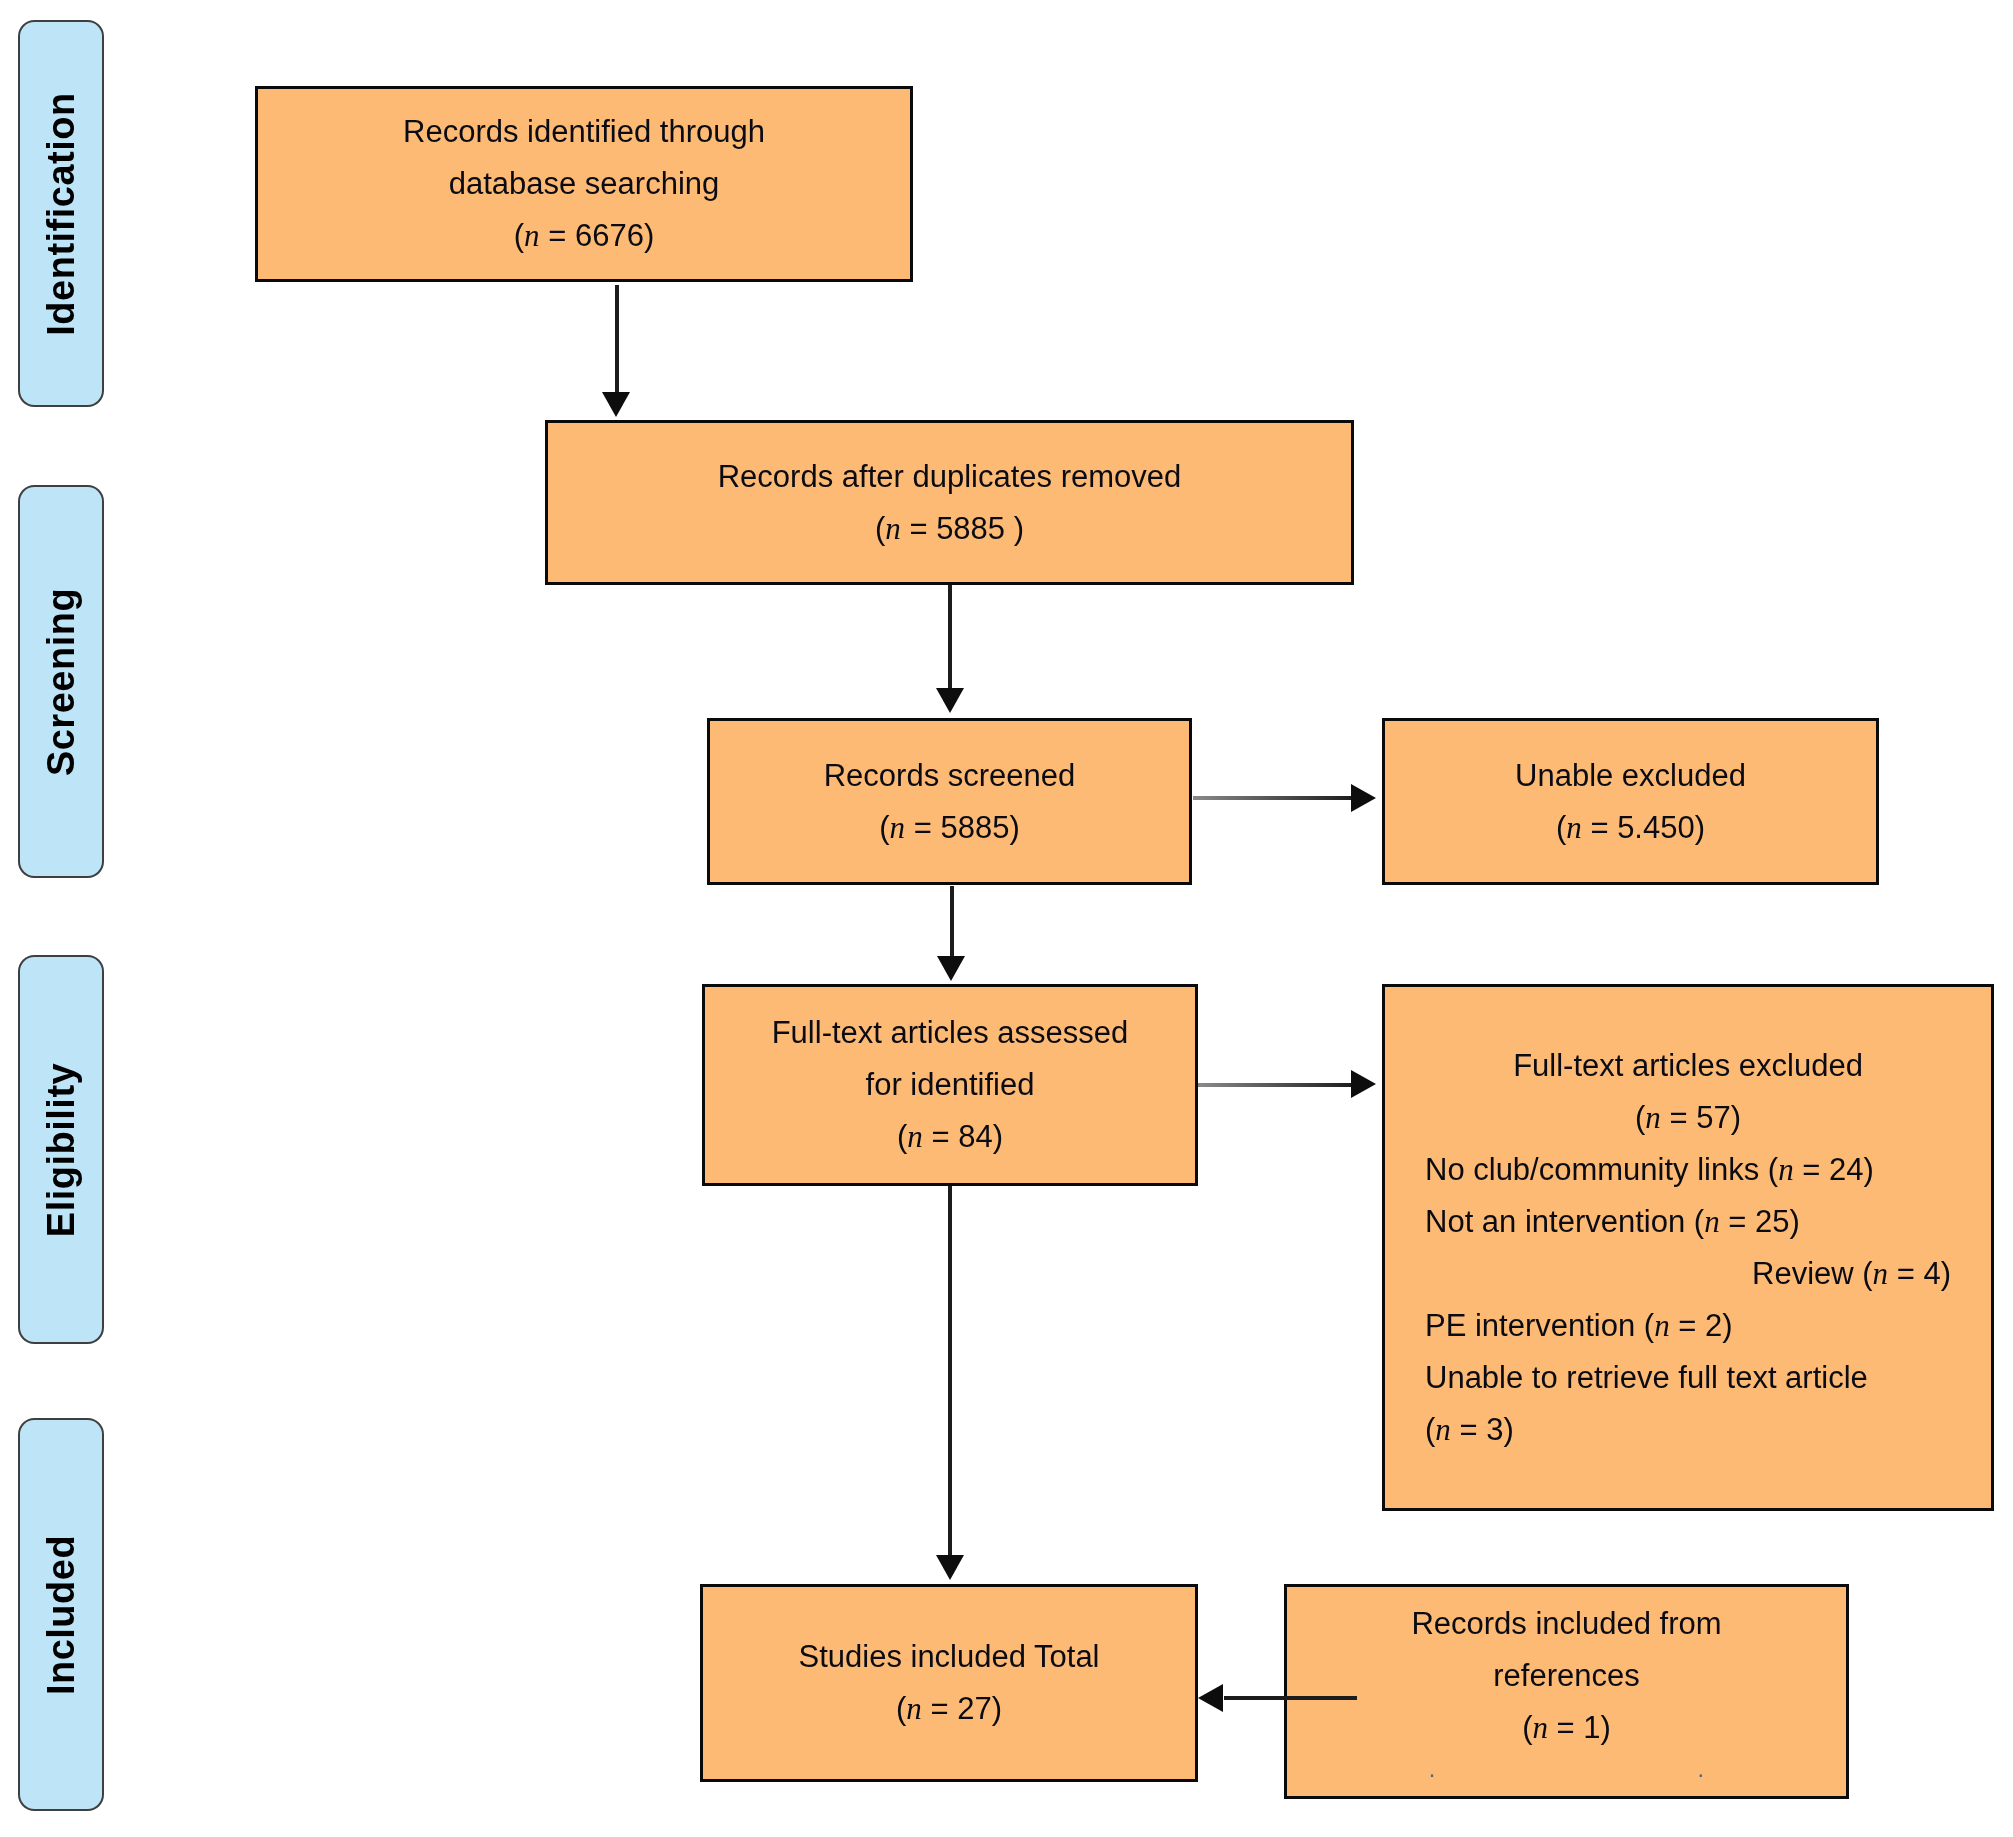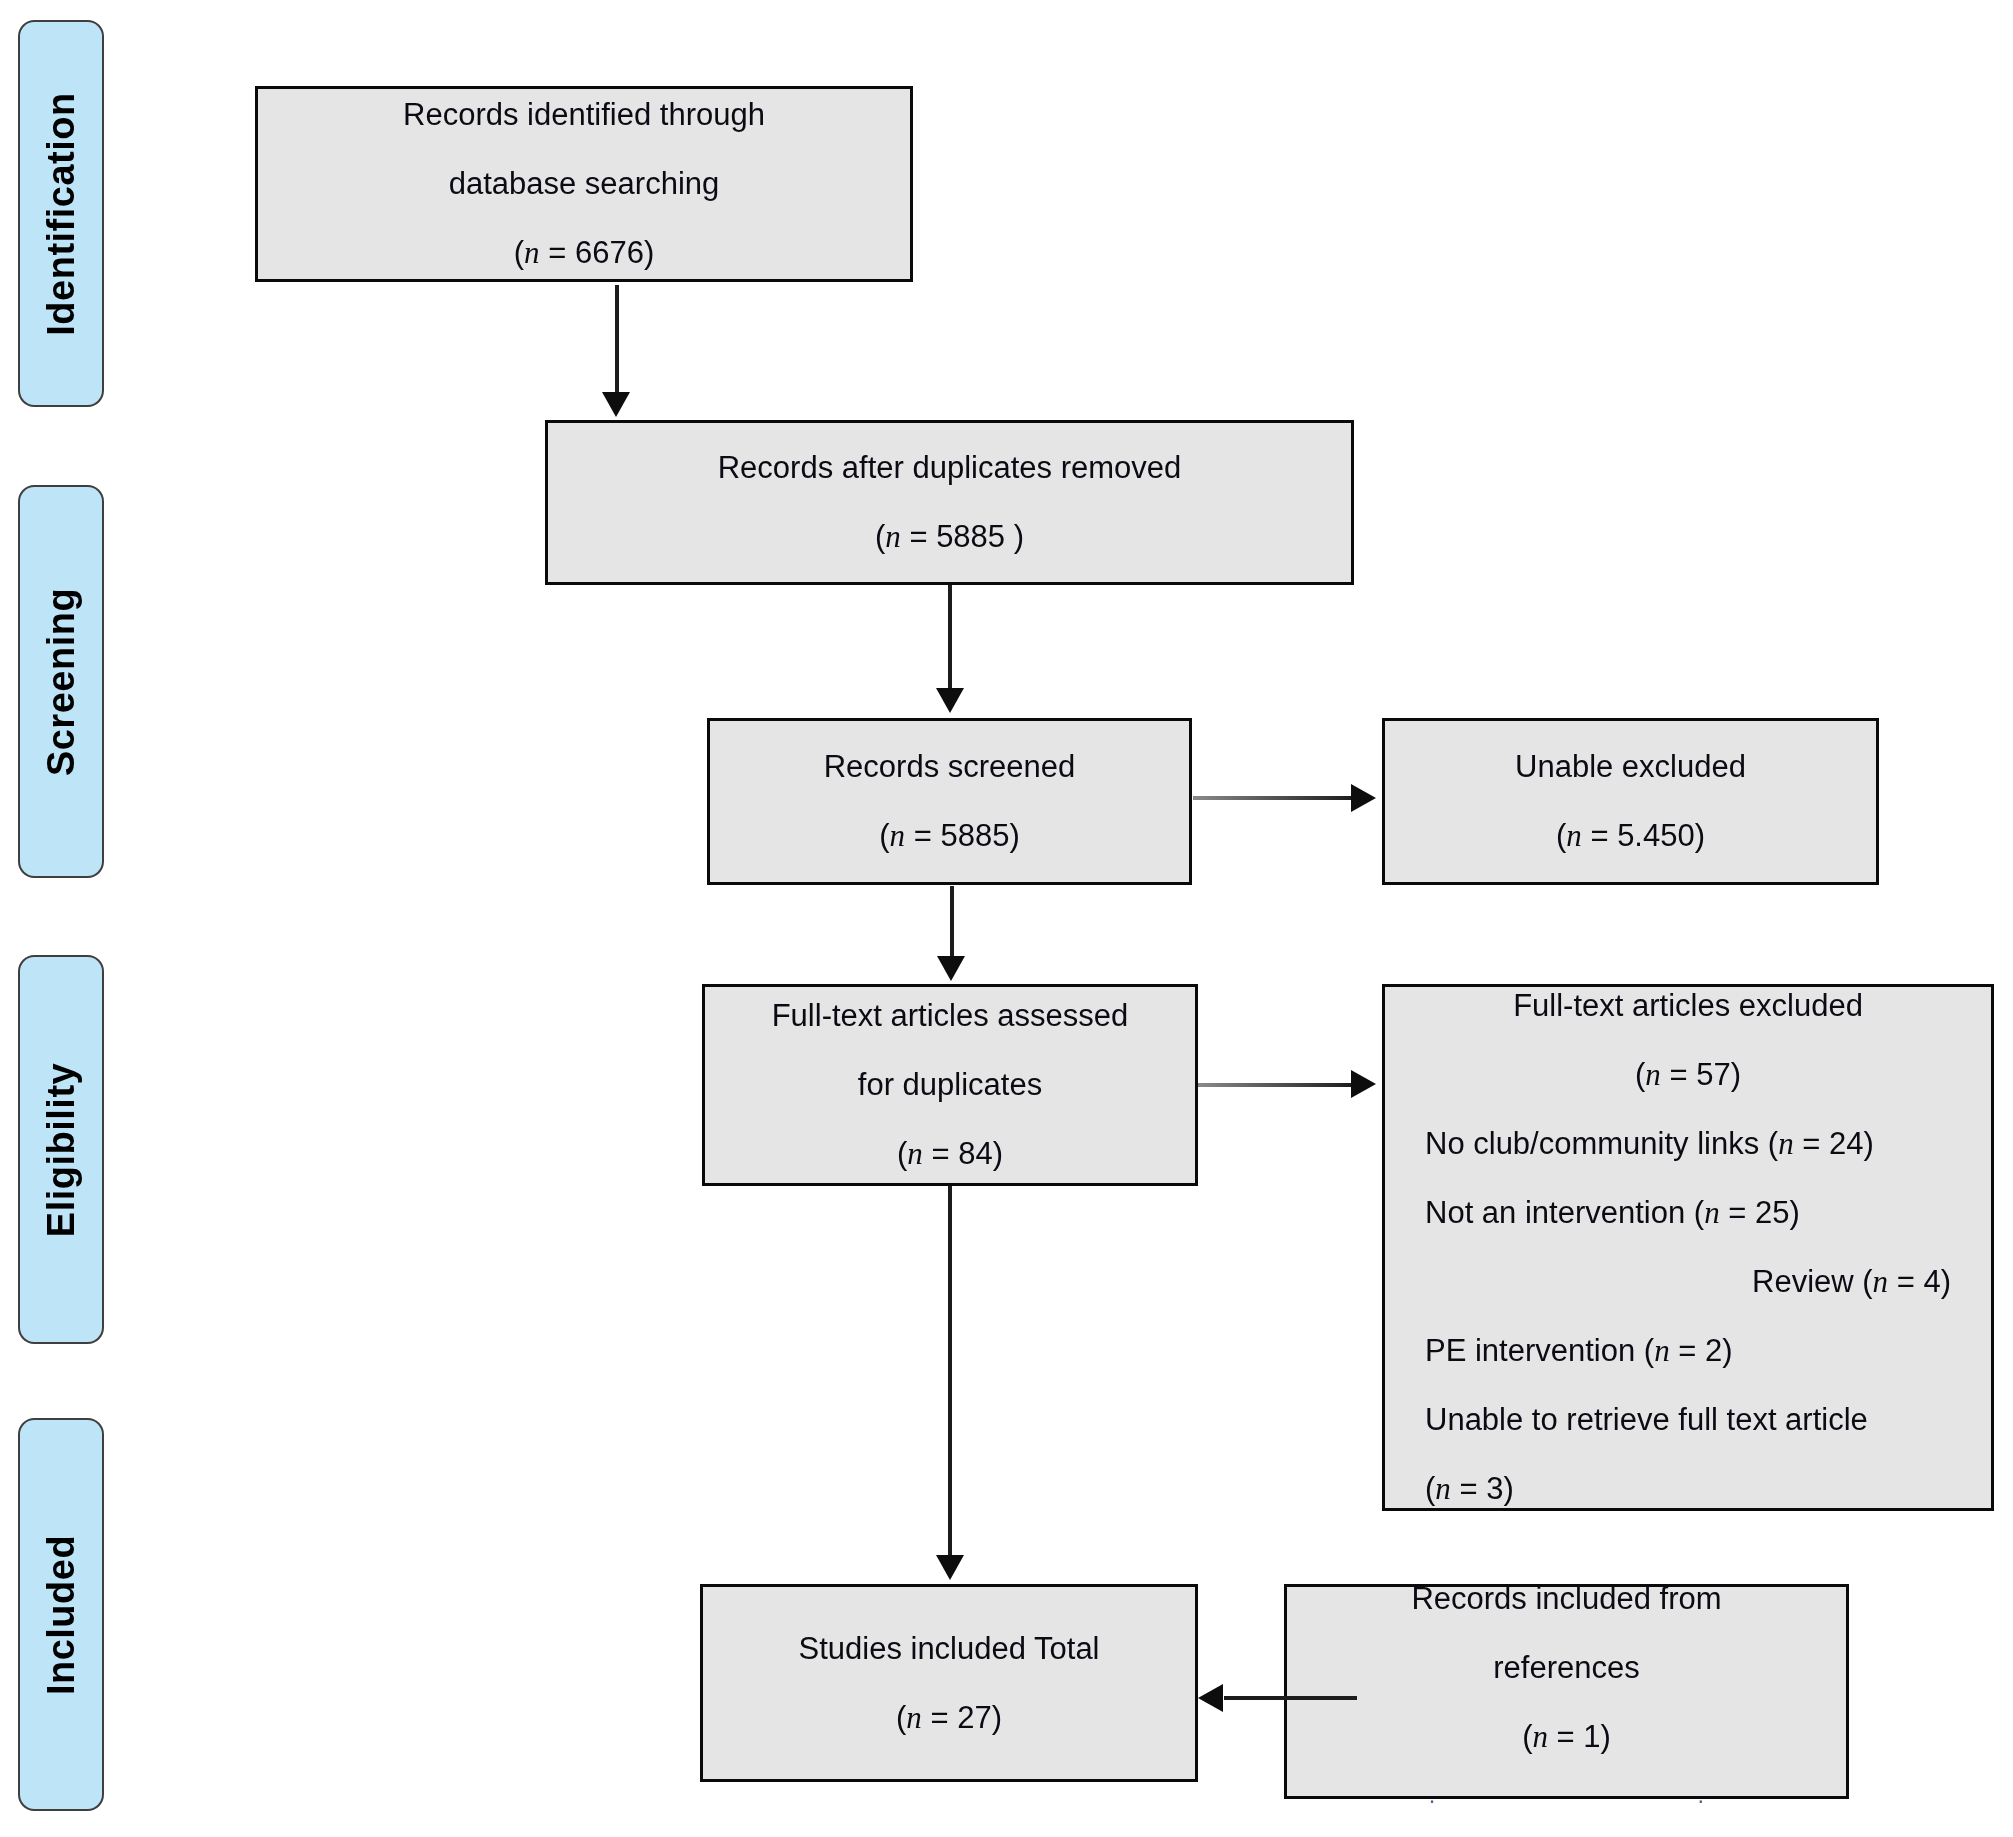--- a/index.html
+++ b/index.html
@@ -27,25 +27,25 @@
     letter-spacing:0.5px;
   }
   .s1{top:20px;height:387px}
   .s2{top:485px;height:393px}
   .s3{top:955px;height:389px}
   .s4{top:1418px;height:393px}
 
   
   .box{
     position:absolute;
-    background:#e5e5e5;
+    background:#fdba74;
     border:3.6px solid #0a0a0a;
     box-sizing:border-box;
     display:flex;flex-direction:column;justify-content:center;
-    font-size:31px;line-height:52px;gap:17px;
+    font-size:31px;line-height:52px;
   }
   .line{text-align:center;}
   .line i{font-family:"Liberation Serif","DejaVu Serif",serif;font-style:italic;}
   .line.dots{white-space:pre;font-size:23.6px;line-height:31px;color:#49678a;}
   .b-identified {left:255px; top:86px;  width:658px; height:196px}
   .b-duplicates {left:545px; top:420px; width:809px; height:165px}
   .b-screened   {left:707px; top:718px; width:485px; height:167px}
   .b-excluded1  {left:1382px;top:718px; width:497px; height:167px}
   .b-eligibility{left:702px; top:984px;width:496px; height:202px}
   .b-excluded2  {left:1382px;top:984px;width:612px; height:527px;padding:0 40px}
@@ -90,21 +90,21 @@
   <div class="box b-screened" style="border-color: rgb(10, 10, 10);">
       <div class="line">Records screened</div>
       <div class="line">(<i>n</i> = 5885)</div>
     </div>
   <div class="box b-excluded1" style="border-color: rgb(10, 10, 10);">
       <div class="line">Unable excluded</div>
       <div class="line">(<i>n</i> = 5.450)</div>
     </div>
   <div class="box b-eligibility" style="border-color: rgb(10, 10, 10);">
       <div class="line">Full-text articles assessed</div>
-      <div class="line">for duplicates</div>
+      <div class="line">for identified</div>
       <div class="line">(<i>n</i> = 84)</div>
     </div>
   <div class="box b-excluded2" style="border-color: rgb(10, 10, 10);">
       <div class="line" style="text-align: center;">Full-text articles excluded</div>
       <div class="line" style="text-align: center;">(<i>n</i> = 57)</div>
       <div class="line" style="text-align: left;">No club/community links (<i>n</i> = 24)</div>
       <div class="line" style="text-align: left;">Not an intervention (<i>n</i> = 25)</div>
       <div class="line" style="text-align: right;">Review (<i>n</i> = 4)</div>
       <div class="line" style="text-align: left;">PE intervention (<i>n</i> = 2)</div>
       <div class="line" style="text-align: left;">Unable to retrieve full text article</div>

